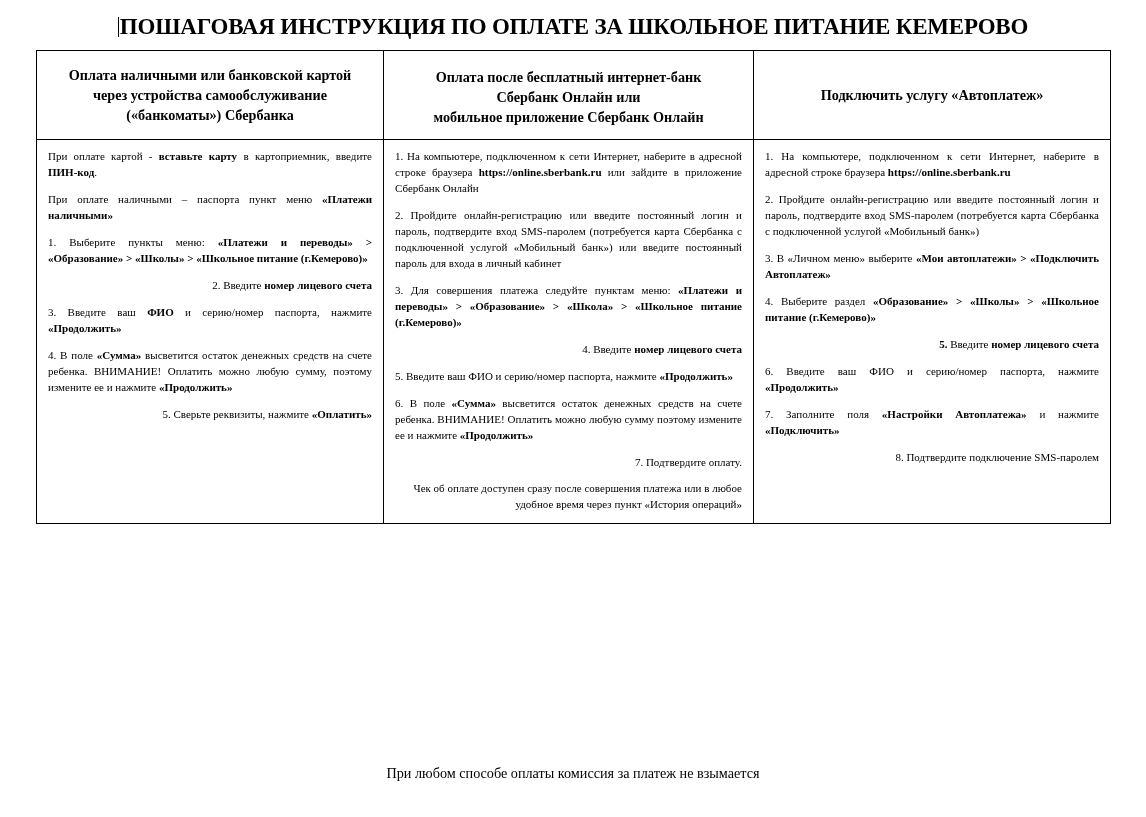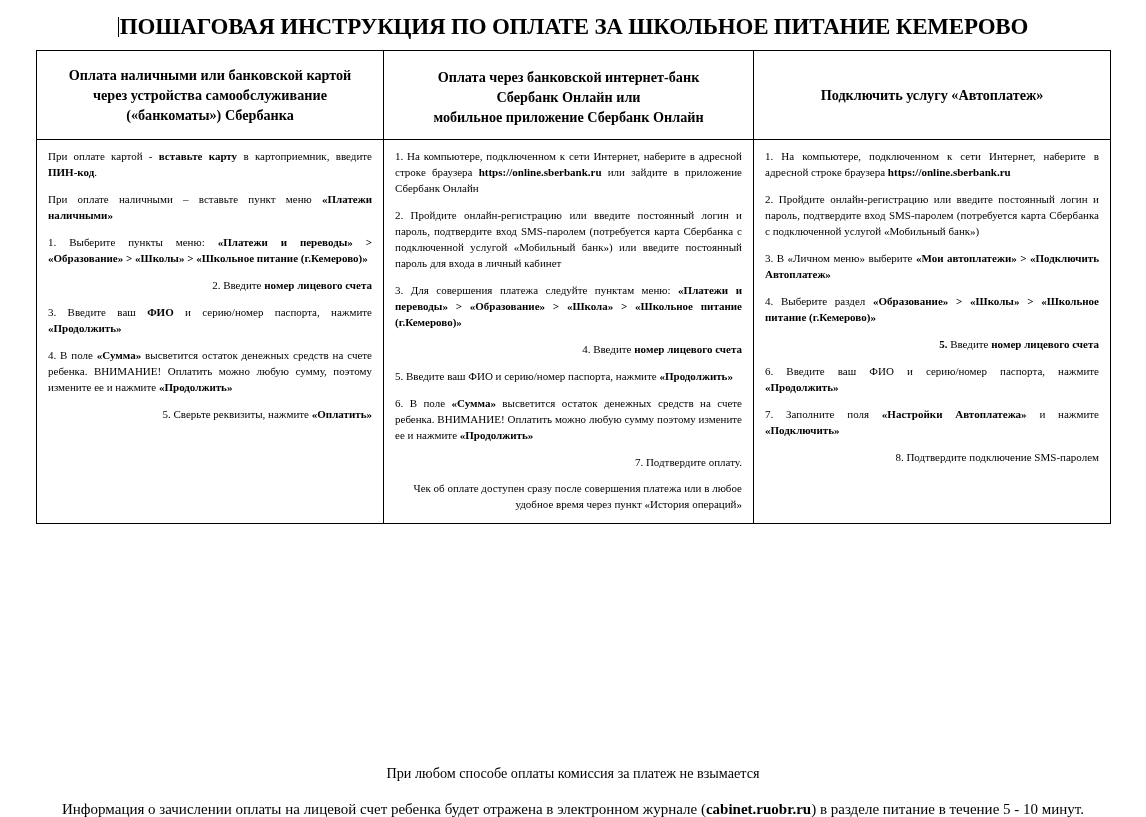--- a/index.html
+++ b/index.html
@@ -122,35 +122,35 @@
         <col class="c3">
       </colgroup>
     <tbody>
       <tr>
         <td class="hdr-cell">
           <div>Оплата наличными или банковской картой</div>
           <div>через устройства самообслуживание</div>
           <div>(«банкоматы») Сбербанка</div>
         </td>
         <td class="hdr-cell mid">
-          <div>Оплата через банковской интернет-банк</div>
+          <div>Оплата после бесплатный интернет-банк</div>
           <div>Сбербанк Онлайн или</div>
           <div>мобильное приложение Сбербанк Онлайн</div>
         </td>
         <td class="hdr-cell">
           <div>Подключить услугу «Автоплатеж»</div>
         </td>
       </tr>
 
       <tr>
 
         <td class="body-cell">
           <p class="para"><span>При оплате картой - </span><b>вставьте карту</b><span> в картоприемник, введите </span><b>ПИН-код</b><span>.</span></p>
 
-          <p class="para"><span>При оплате наличными – вставьте пункт меню </span><b>«Платежи наличными»</b></p>
+          <p class="para"><span>При оплате наличными – паспорта пункт меню </span><b>«Платежи наличными»</b></p>
 
           <p class="para"><span>1. Выберите пункты меню: </span><b>«Платежи и переводы»</b><b> &gt; </b><b>«Образование»</b><b> &gt; </b><b>«Школы»</b><b> &gt; </b><b>«Школьное питание (г.Кемерово)»</b></p>
 
           <p class="para noj"><span>2. Введите </span><b>номер лицевого счета</b></p>
 
           <p class="para"><span>3. Введите ваш </span><b>ФИО</b><span> и серию/номер паспорта, нажмите </span><b>«Продолжить»</b></p>
 
           <p class="para"><span>4. В поле </span><b>«Сумма»</b><span> высветится остаток денежных средств на счете ребенка. ВНИМАНИЕ! Оплатить можно любую сумму, поэтому измените ее и нажмите </span><b>«Продолжить»</b></p>
 
           <p class="para noj"><span>5. Сверьте реквизиты, нажмите </span><b>«Оплатить»</b></p>
@@ -190,15 +190,14 @@
           <p class="para"><span>7. Заполните поля </span><b>«Настройки Автоплатежа»</b><span> и нажмите </span><b>«Подключить»</b></p>
 
           <p class="para noj">8. Подтвердите подключение SMS-паролем</p>
         </td>
       </tr>
     </tbody>
   </table>
 
   <div class="footer-note">При любом способе оплаты комиссия за платеж не взымается</div>
 
-  <div class="footer-main"><span>Информация о зачислении оплаты на лицевой счет ребенка будет отражена в электронном журнале (</span><b>cabinet.ruobr.ru</b><span>) в разделе питание в течение 5 -  10 минут.</span></div>
 
 </div>
 
 </body></html>

